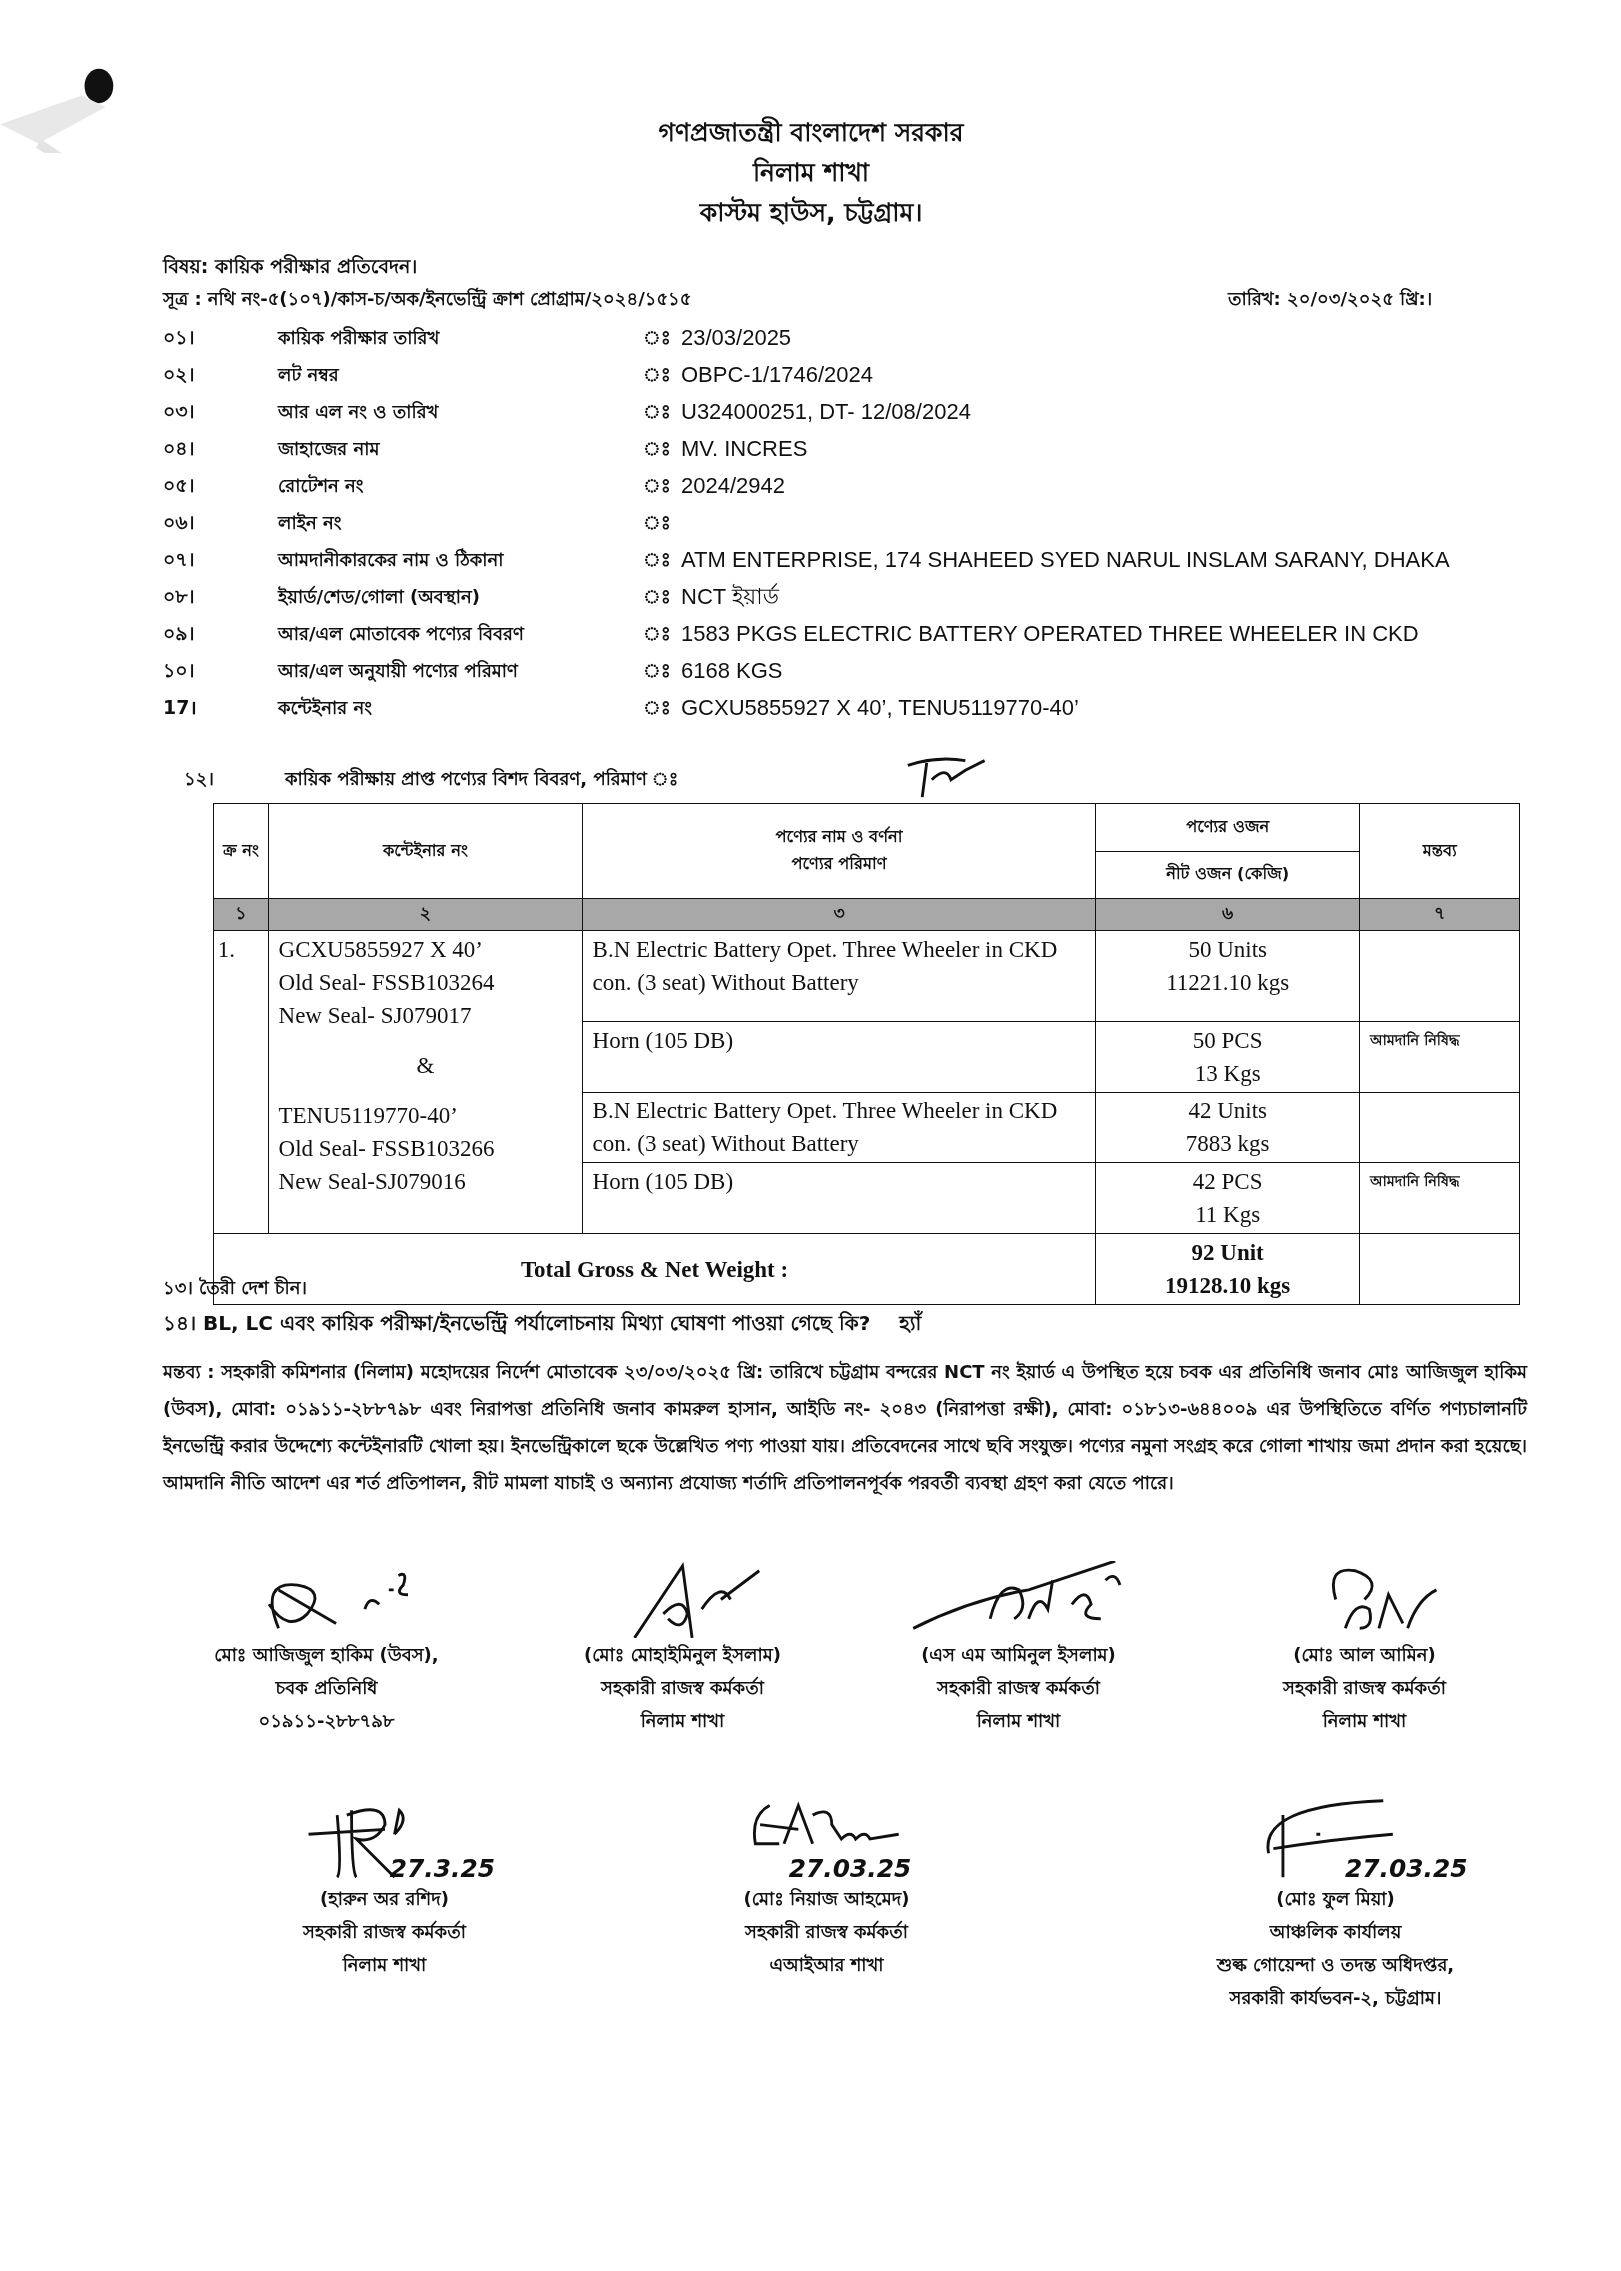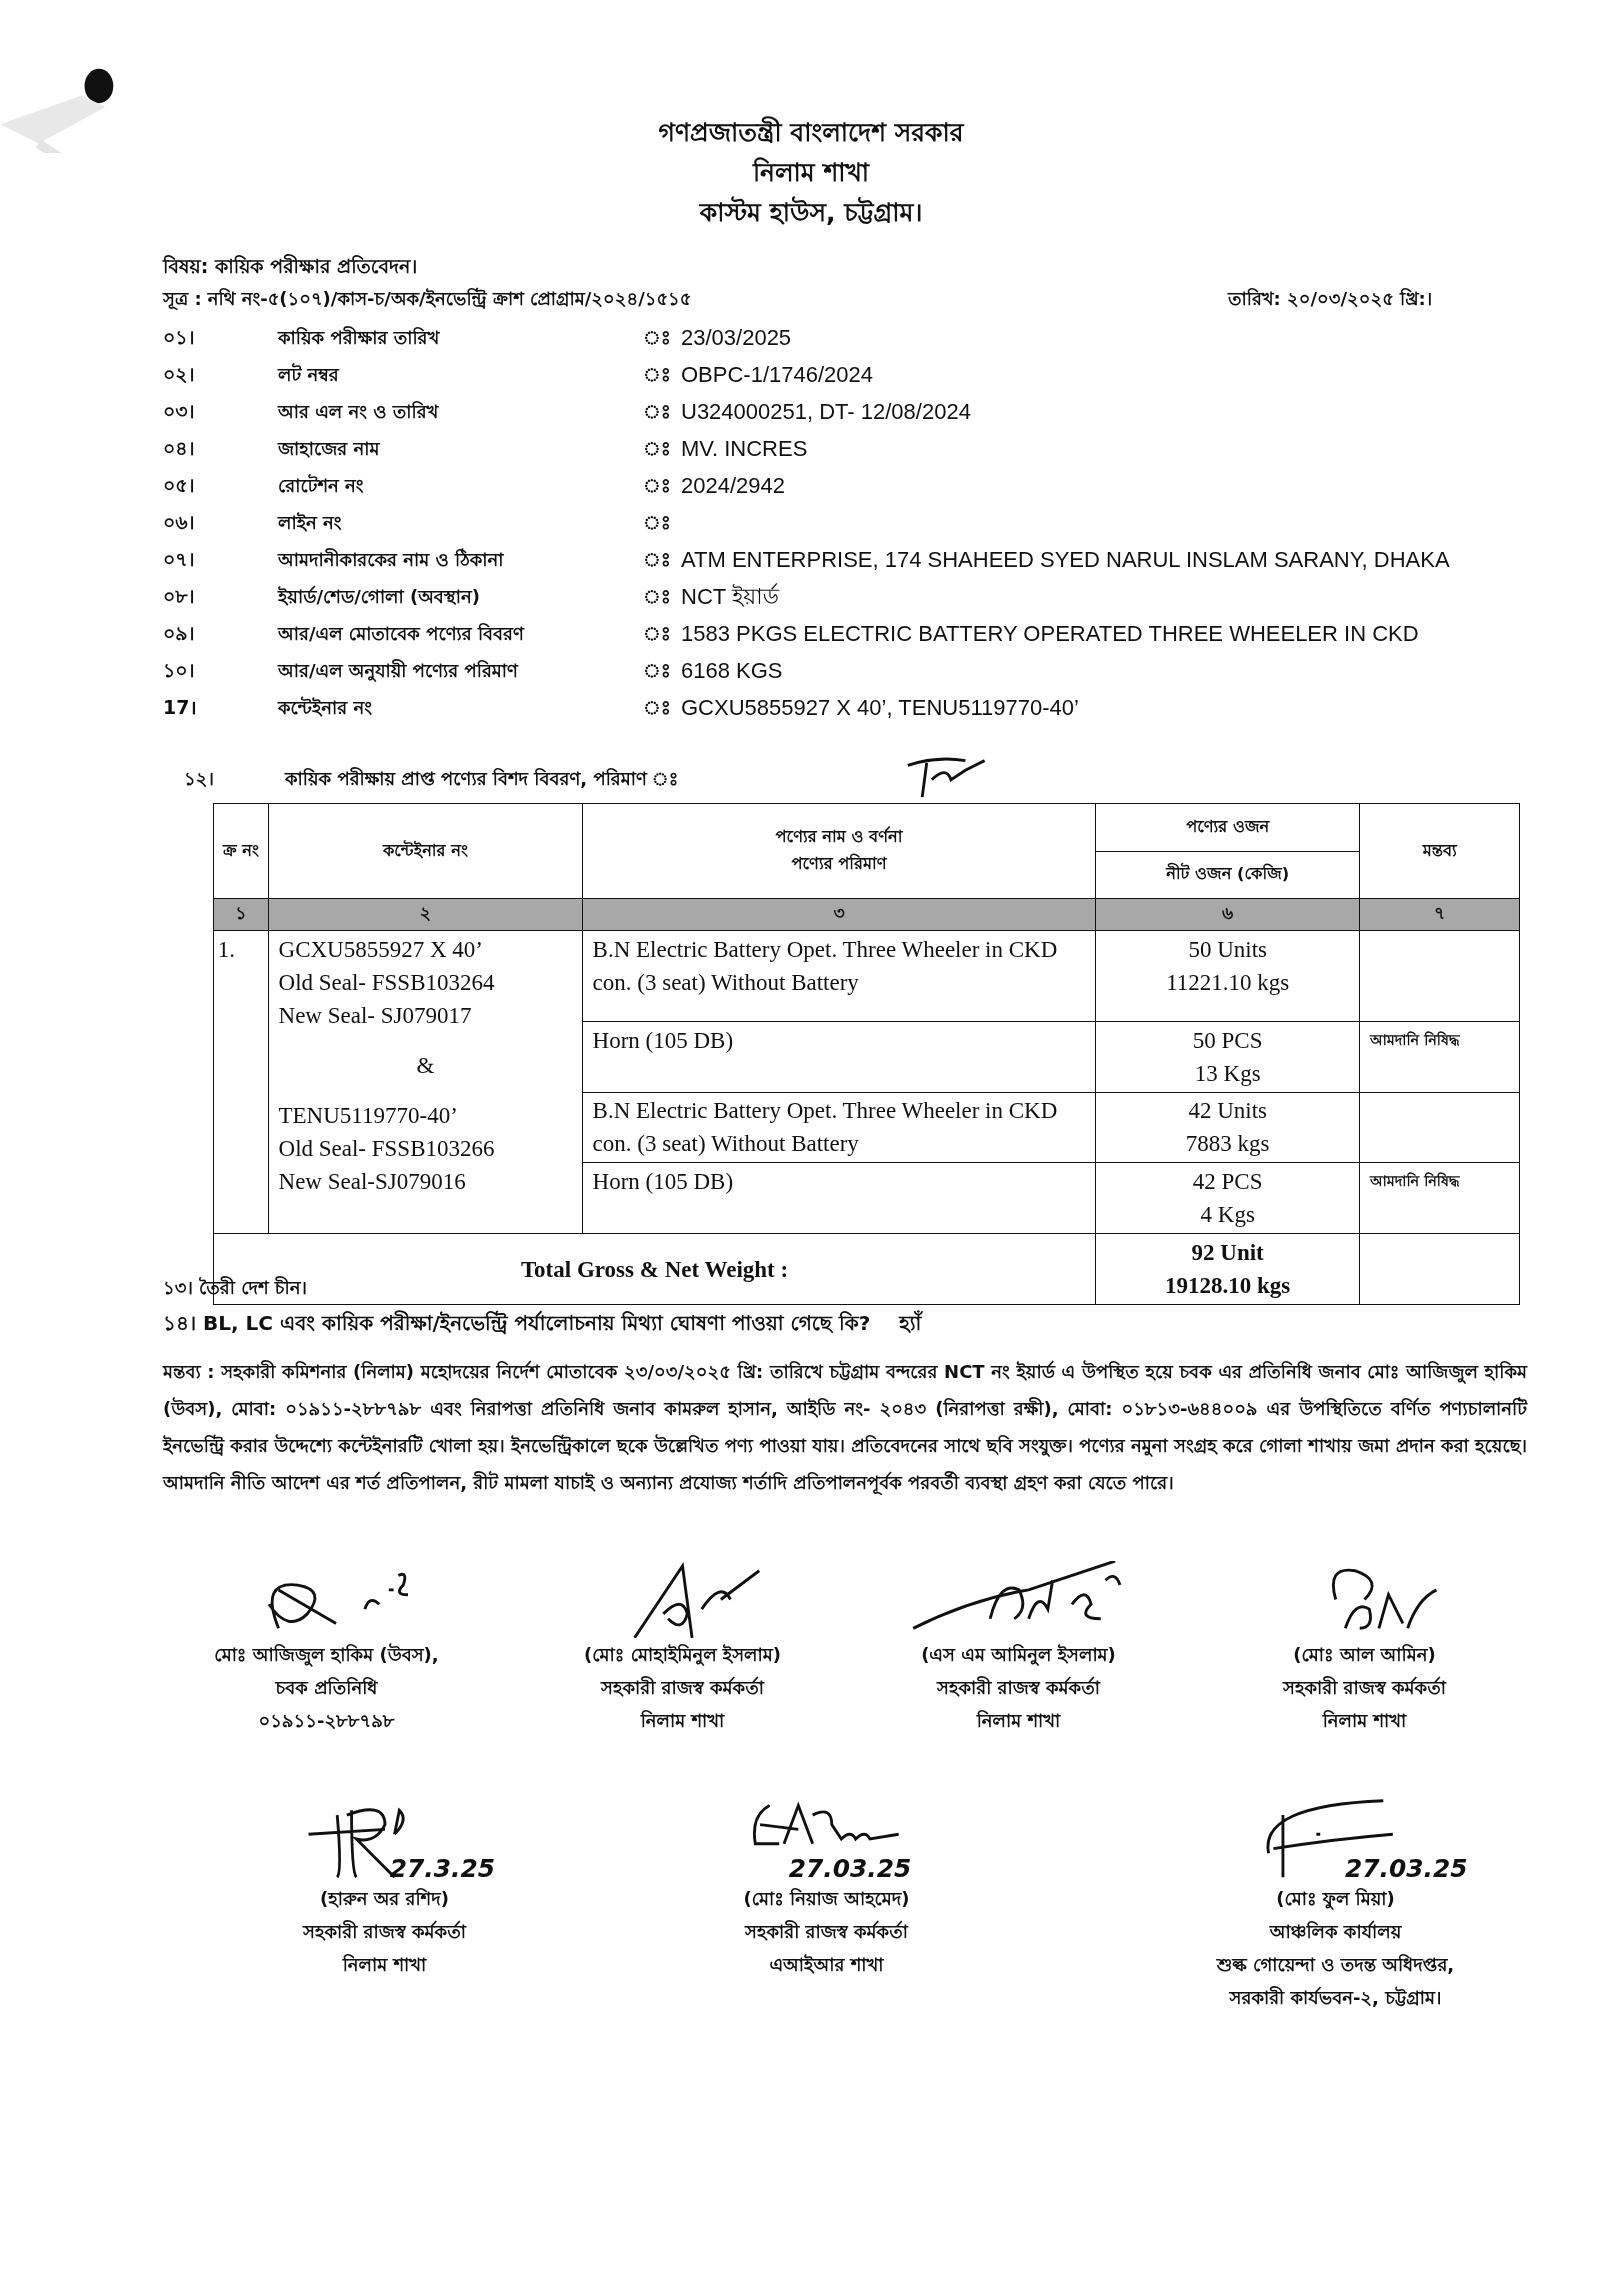--- a/index.html
+++ b/index.html
@@ -190,21 +190,21 @@
     <td class="cell-text center">
           <div>42 Units</div>
           <div>7883 kgs</div>
         </td>
     <td class="cell-text" style="font-size:14.4px;font-family:'DejaVu Sans',sans-serif;font-weight:bold"></td>
   </tr>
   <tr>
     <td class="cell-text" style="height:63px">Horn (105 DB)</td>
     <td class="cell-text center">
           <div>42 PCS</div>
-          <div>4 Kgs</div>
+          <div>11 Kgs</div>
         </td>
     <td class="cell-text" style="font-size:14.4px;font-family:'DejaVu Sans',sans-serif;font-weight:bold">আমদানি নিষিদ্ধ</td>
   </tr>
   <tr class="total">
     <td colspan="3" class="cell-text center" style="vertical-align:middle">Total Gross &amp; Net Weight :</td>
     <td class="cell-text center">
           <div>92 Unit</div>
           <div>19128.10 kgs</div>
         </td>
     <td></td>

